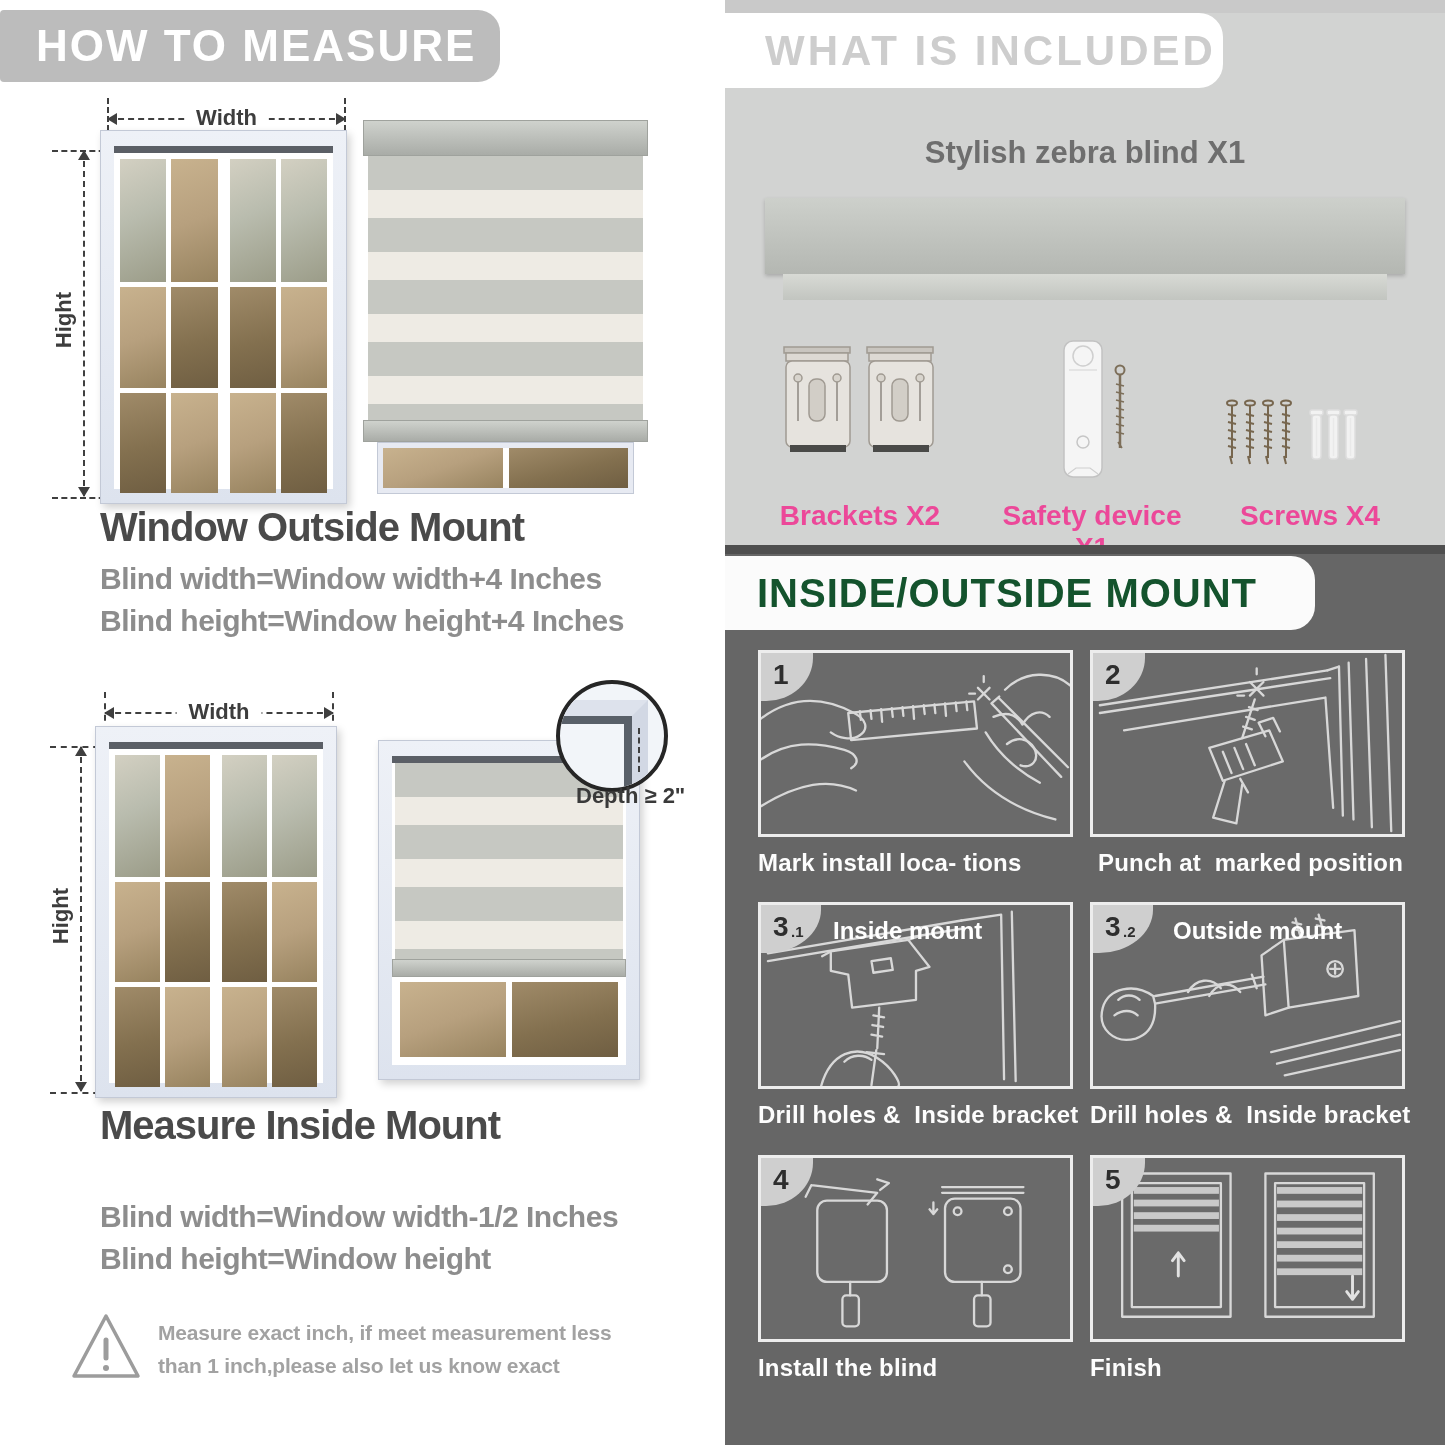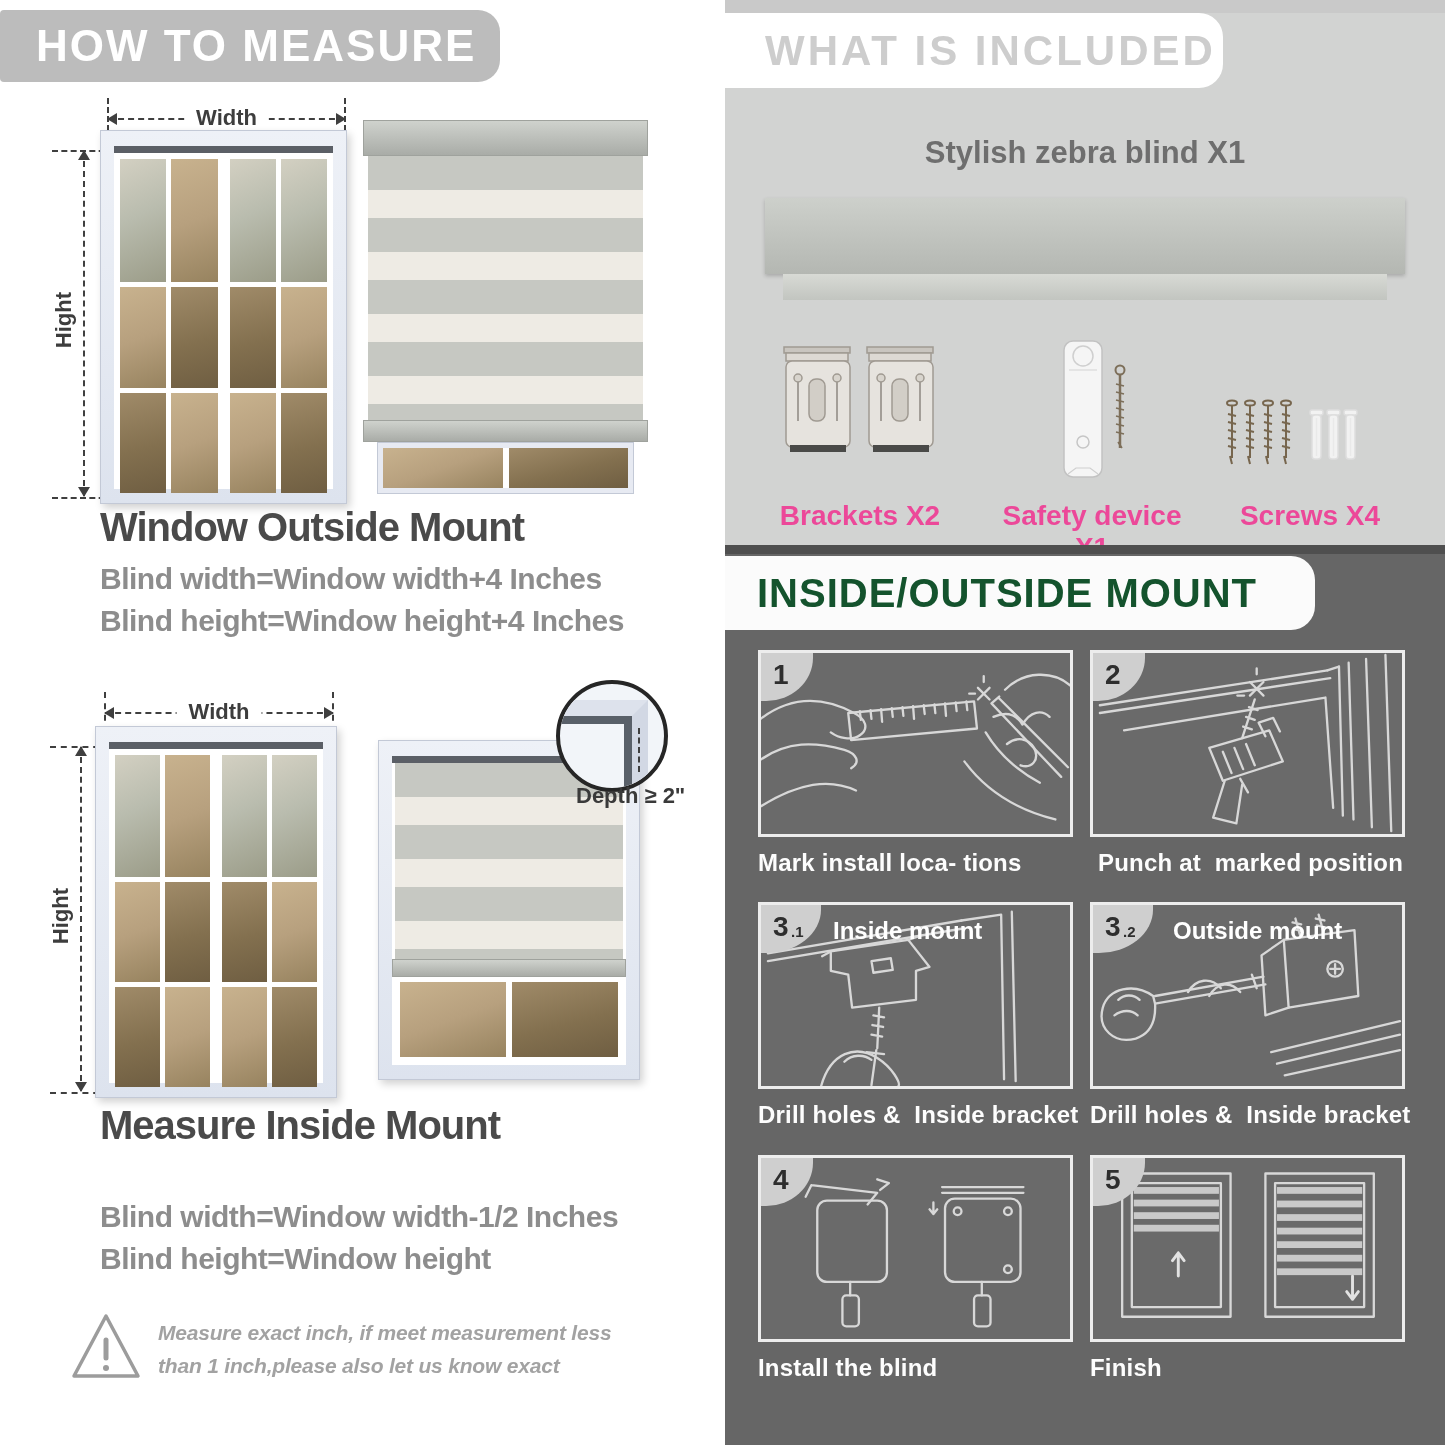--- a/index.html
+++ b/index.html
@@ -8,21 +8,21 @@
 
   
   .abs{position:absolute;}
 
   
   .htm-header{left:0;top:10px;width:500px;height:72px;background:#bcbcbc;
               border-radius:4px 22px 22px 4px;color:#ffffff;font-size:44px;font-weight:bold;
               line-height:72px;padding-left:36px;letter-spacing:2px;box-sizing:border-box;}
   .sec-title{color:#4a4a4a;font-size:40px;font-weight:bold;letter-spacing:-1px;}
   .sec-line{color:#8d8d8d;font-size:30px;font-weight:bold;letter-spacing:-0.5px;}
-  .warn-text{color:#a2a2a2;font-size:21px;font-weight:bold;line-height:33px;letter-spacing:-0.2px;font-style:italic;}
+  .warn-text{color:#a2a2a2;font-size:21px;font-weight:bold;line-height:33px;letter-spacing:-0.2px;}
 
   
   .harrow{height:0;border-top:2px dashed #3f3f3f;}
   .harrow::before{content:"";position:absolute;left:-1px;top:-7px;border:6px solid transparent;
                   border-right:10px solid #3f3f3f;border-left:none;}
   .harrow::after{content:"";position:absolute;right:-1px;top:-7px;border:6px solid transparent;
                  border-left:10px solid #3f3f3f;border-right:none;}
   .varrow{width:0;border-left:2px dashed #3f3f3f;}
   .varrow::before{content:"";position:absolute;top:-1px;left:-7px;border:6px solid transparent;
                   border-bottom:10px solid #3f3f3f;border-top:none;}

